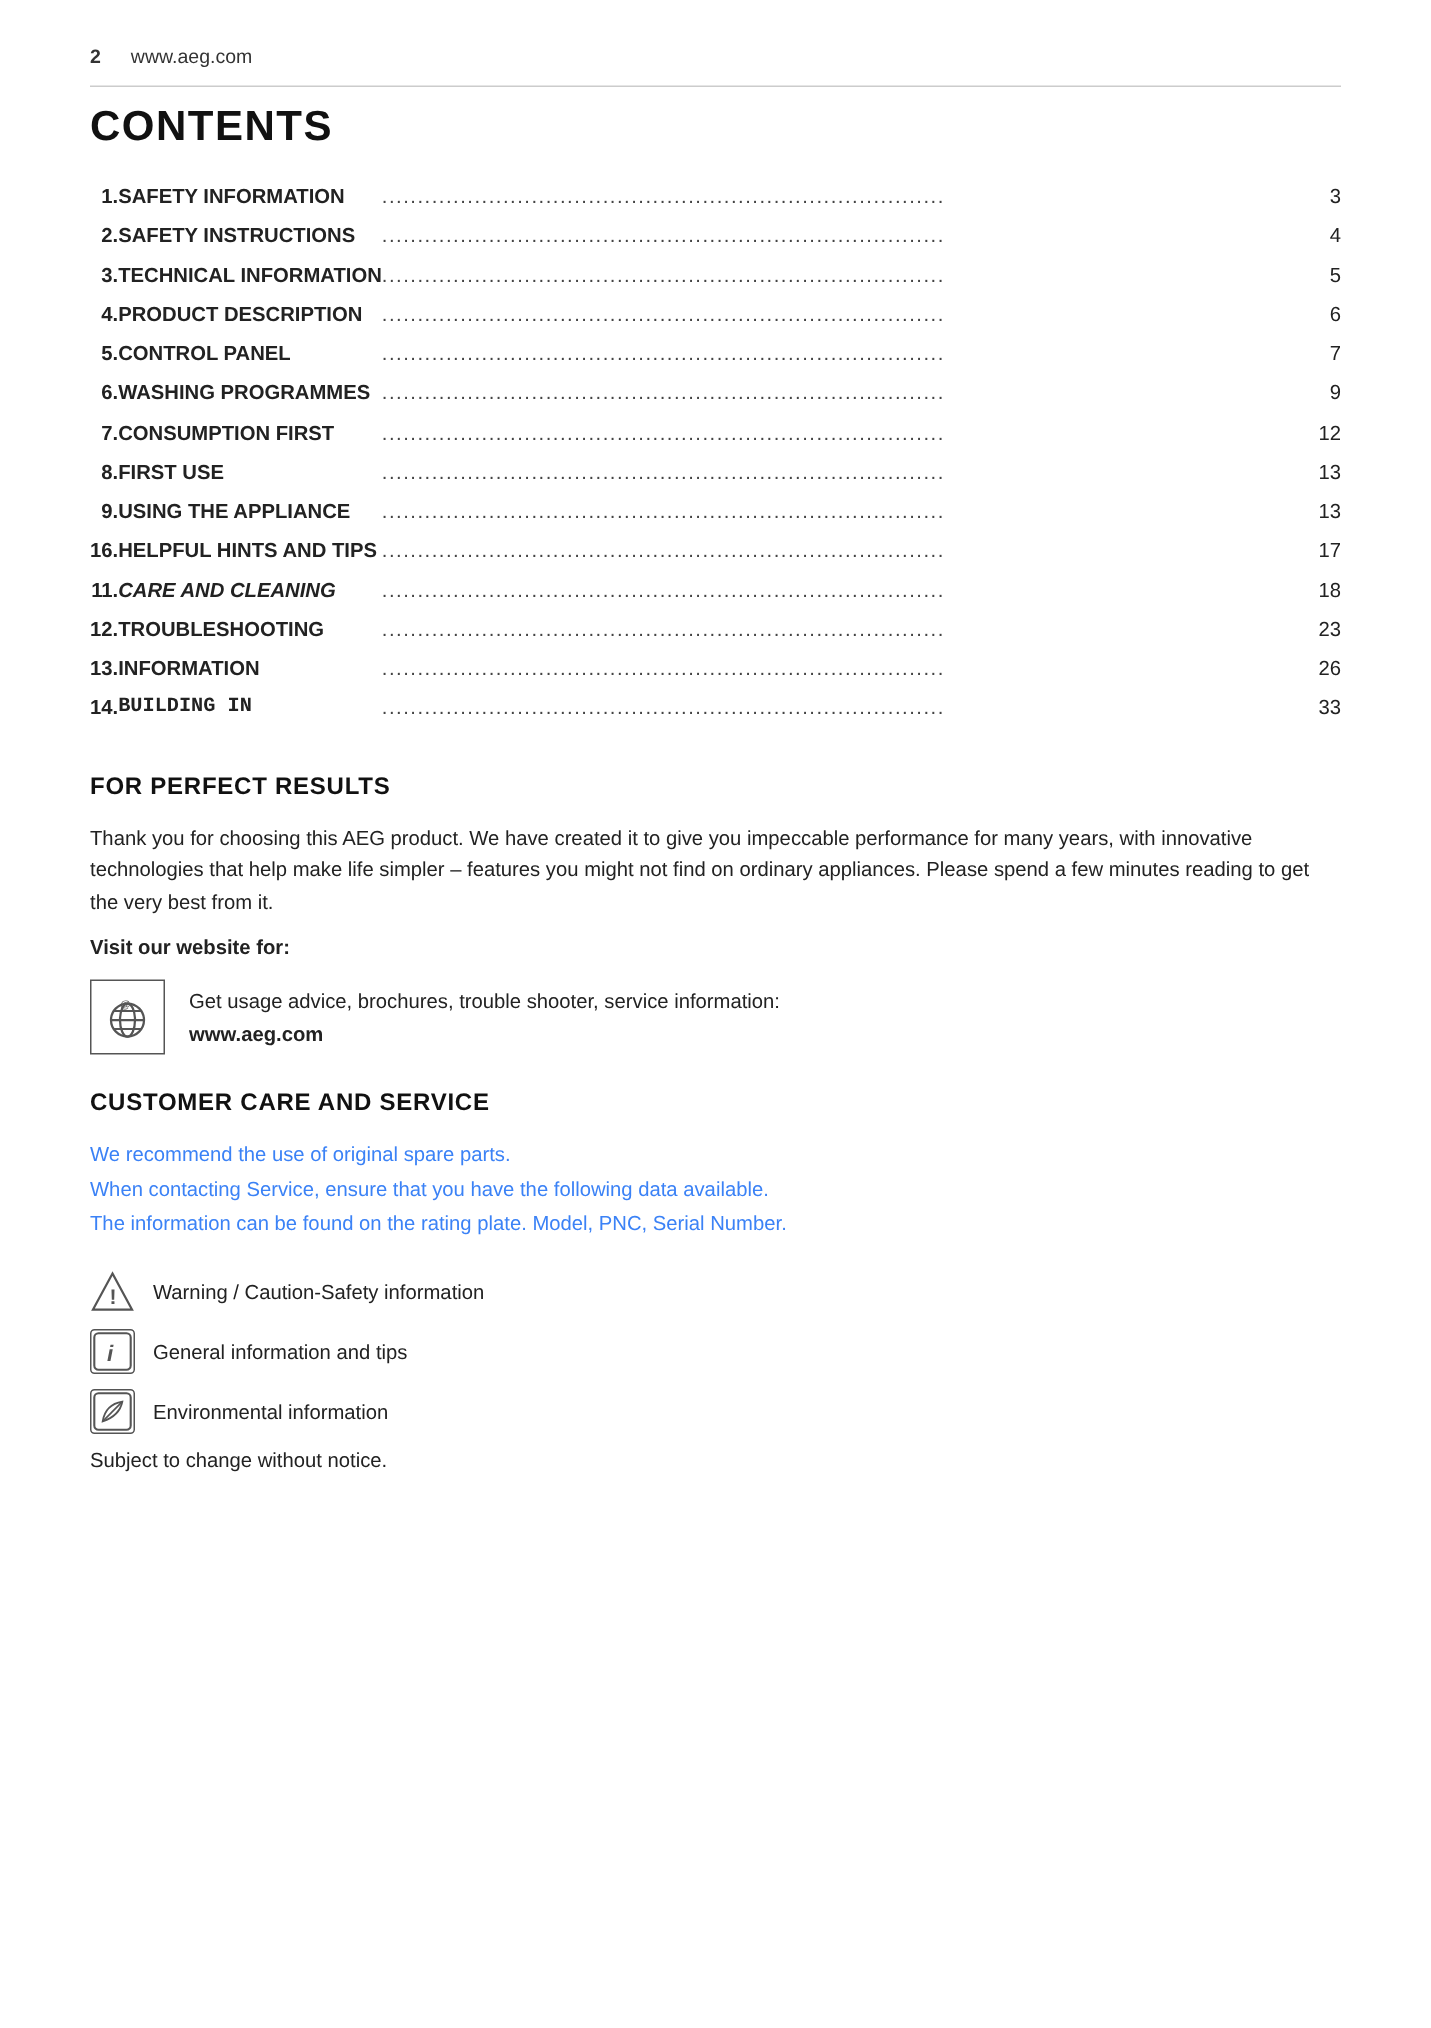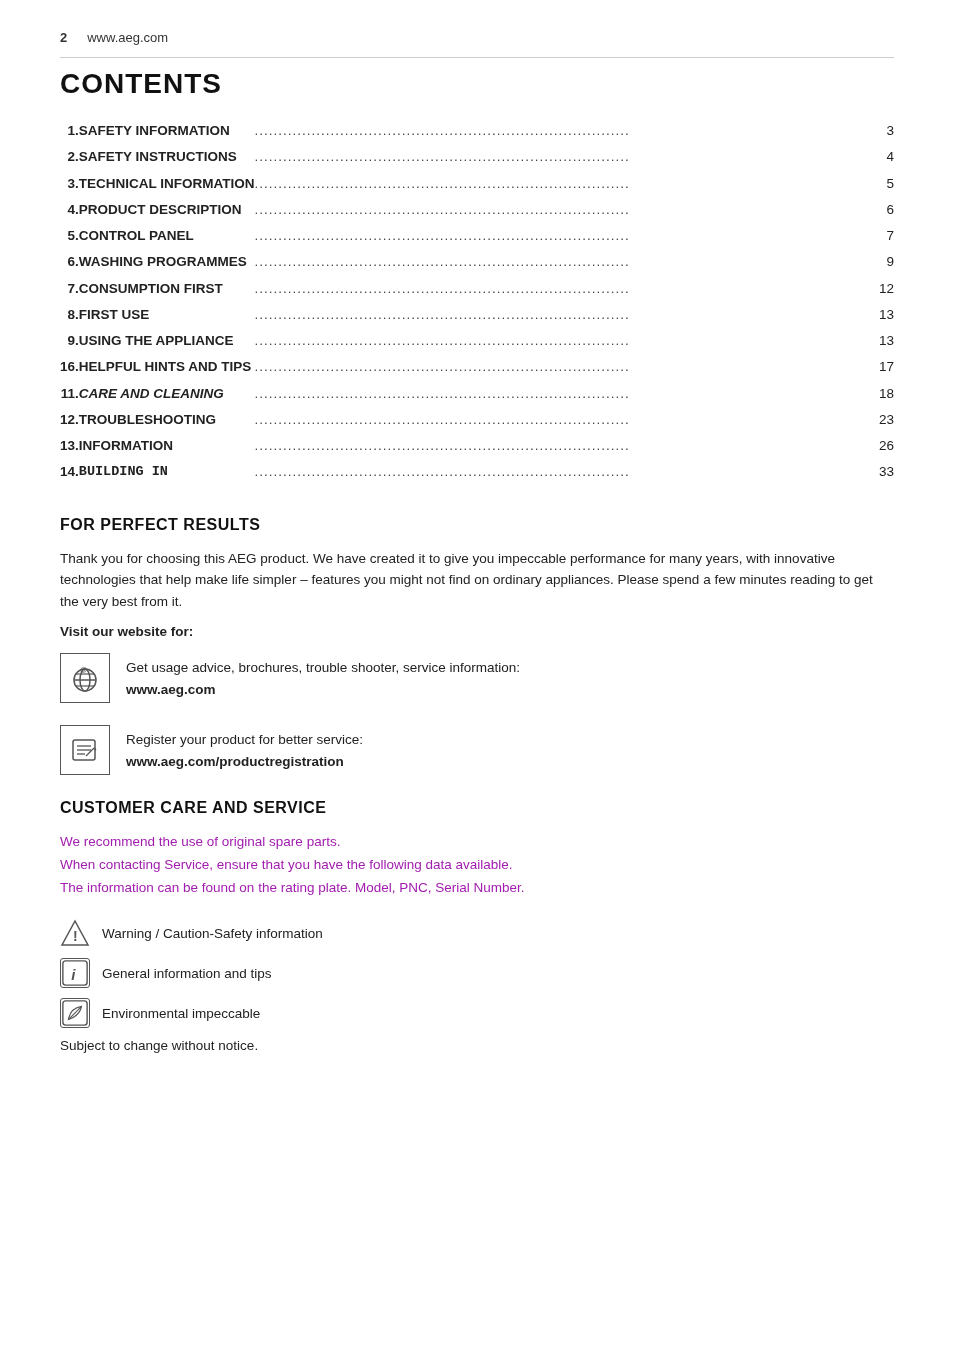--- a/index.html
+++ b/index.html
@@ -126,21 +126,21 @@
       font-weight: bold;
       color: #222;
       text-decoration: none;
     }
 
     
     .customer-body {
       font-size: 13.5px;
       line-height: 1.7;
       margin-bottom: 18px;
-      color: #a21caf;
+      color: #3b82f6;
     }
     .symbol-row {
       display: flex;
       align-items: center;
       gap: 12px;
       margin-bottom: 10px;
       font-size: 13.5px;
       color: #222;
     }
     .symbol-icon {
@@ -311,37 +311,20 @@
     <line x1="8" y1="13" x2="26" y2="13" stroke="#555" stroke-width="1.2"></line>
     <line x1="8" y1="25" x2="26" y2="25" stroke="#555" stroke-width="1.2"></line>
     <text x="12" y="11" font-size="7" fill="#555" font-family="Arial">@</text>
   </svg>
     </div>
     <div class="icon-text">
       Get usage advice, brochures, trouble shooter, service information:<br>
       <span class="bold-link">www.aeg.com</span>
     </div>
   </div>
-    <div class="icon-row">
-    <div class="icon-box">
-      <svg width="34" height="34" viewBox="0 0 34 34" fill="none" xmlns="http://www.w3.org/2000/svg">
-    <rect x="5" y="7" width="22" height="20" rx="2" stroke="#555" stroke-width="1.5" fill="none"></rect>
-    <line x1="9" y1="13" x2="23" y2="13" stroke="#555" stroke-width="1.3"></line>
-    <line x1="9" y1="17" x2="23" y2="17" stroke="#555" stroke-width="1.3"></line>
-    <line x1="9" y1="21" x2="17" y2="21" stroke="#555" stroke-width="1.3"></line>
-    <line x1="20" y1="21" x2="26" y2="15" stroke="#555" stroke-width="1.3"></line>
-    <line x1="26" y1="15" x2="28" y2="17" stroke="#555" stroke-width="1.3"></line>
-    <line x1="20" y1="21" x2="18" y2="23" stroke="#555" stroke-width="1.3"></line>
-  </svg>
-    </div>
-    <div class="icon-text">
-      Register your product for better service:<br>
-      <span class="bold-link">www.aeg.com/productregistration</span>
-    </div>
-  </div>
   </div>
 
 <div class="section-title-medium" style="margin-top:24px;">CUSTOMER CARE AND SERVICE</div>
 <div class="customer-body" id="customer-body">We recommend the use of original spare parts.<br>When contacting Service, ensure that you have the following data available.<br>The information can be found on the rating plate. Model, PNC, Serial Number.</div>
 
 <div id="symbols-container">
     <div class="symbol-row">
     <div class="symbol-icon warning-icon">
       <svg width="30" height="30" viewBox="0 0 30 30" fill="none" xmlns="http://www.w3.org/2000/svg">
     <polygon points="15,3 28,27 2,27" stroke="#555" stroke-width="1.5" fill="none"></polygon>
@@ -360,17 +343,17 @@
     <span>General information and tips</span>
   </div>
     <div class="symbol-row">
     <div class="symbol-icon ">
       <svg width="30" height="30" viewBox="0 0 30 30" fill="none" xmlns="http://www.w3.org/2000/svg">
     <rect x="2" y="2" width="26" height="26" rx="3" stroke="#555" stroke-width="1.5" fill="none"></rect>
     <path d="M8 22 Q10 10 22 8 Q20 18 8 22Z" stroke="#555" stroke-width="1.3" fill="none"></path>
     <path d="M8 22 Q14 16 22 8" stroke="#555" stroke-width="1.2" fill="none"></path>
   </svg>
     </div>
-    <span>Environmental impeccable</span>
+    <span>Environmental information</span>
   </div>
   </div>
 
 <div class="subject-text">Subject to change without notice.</div>
 
 </body></html>

